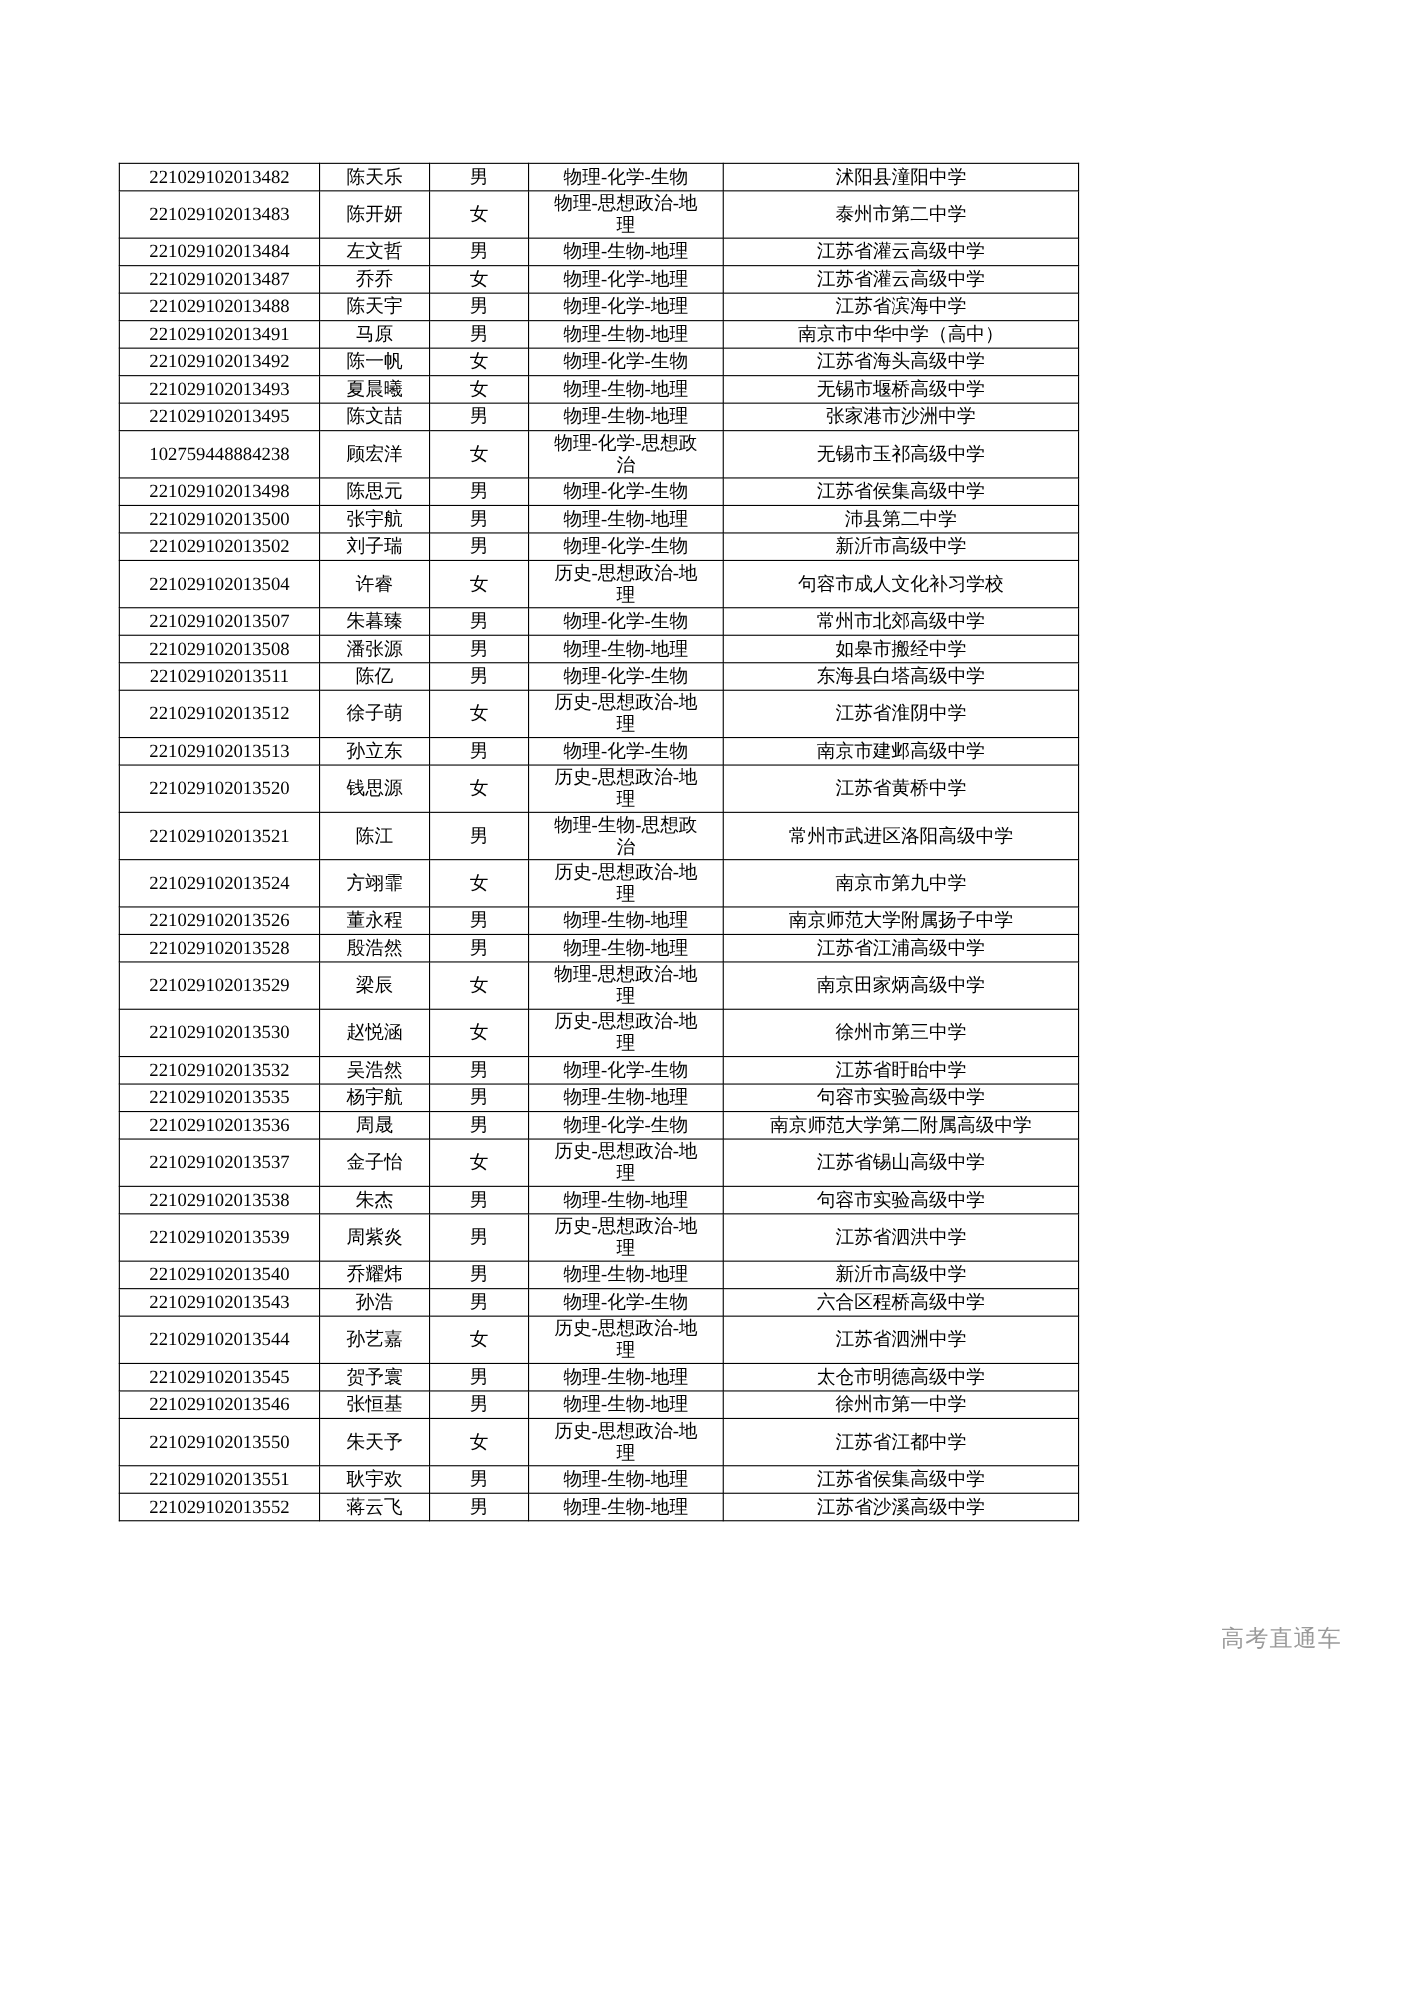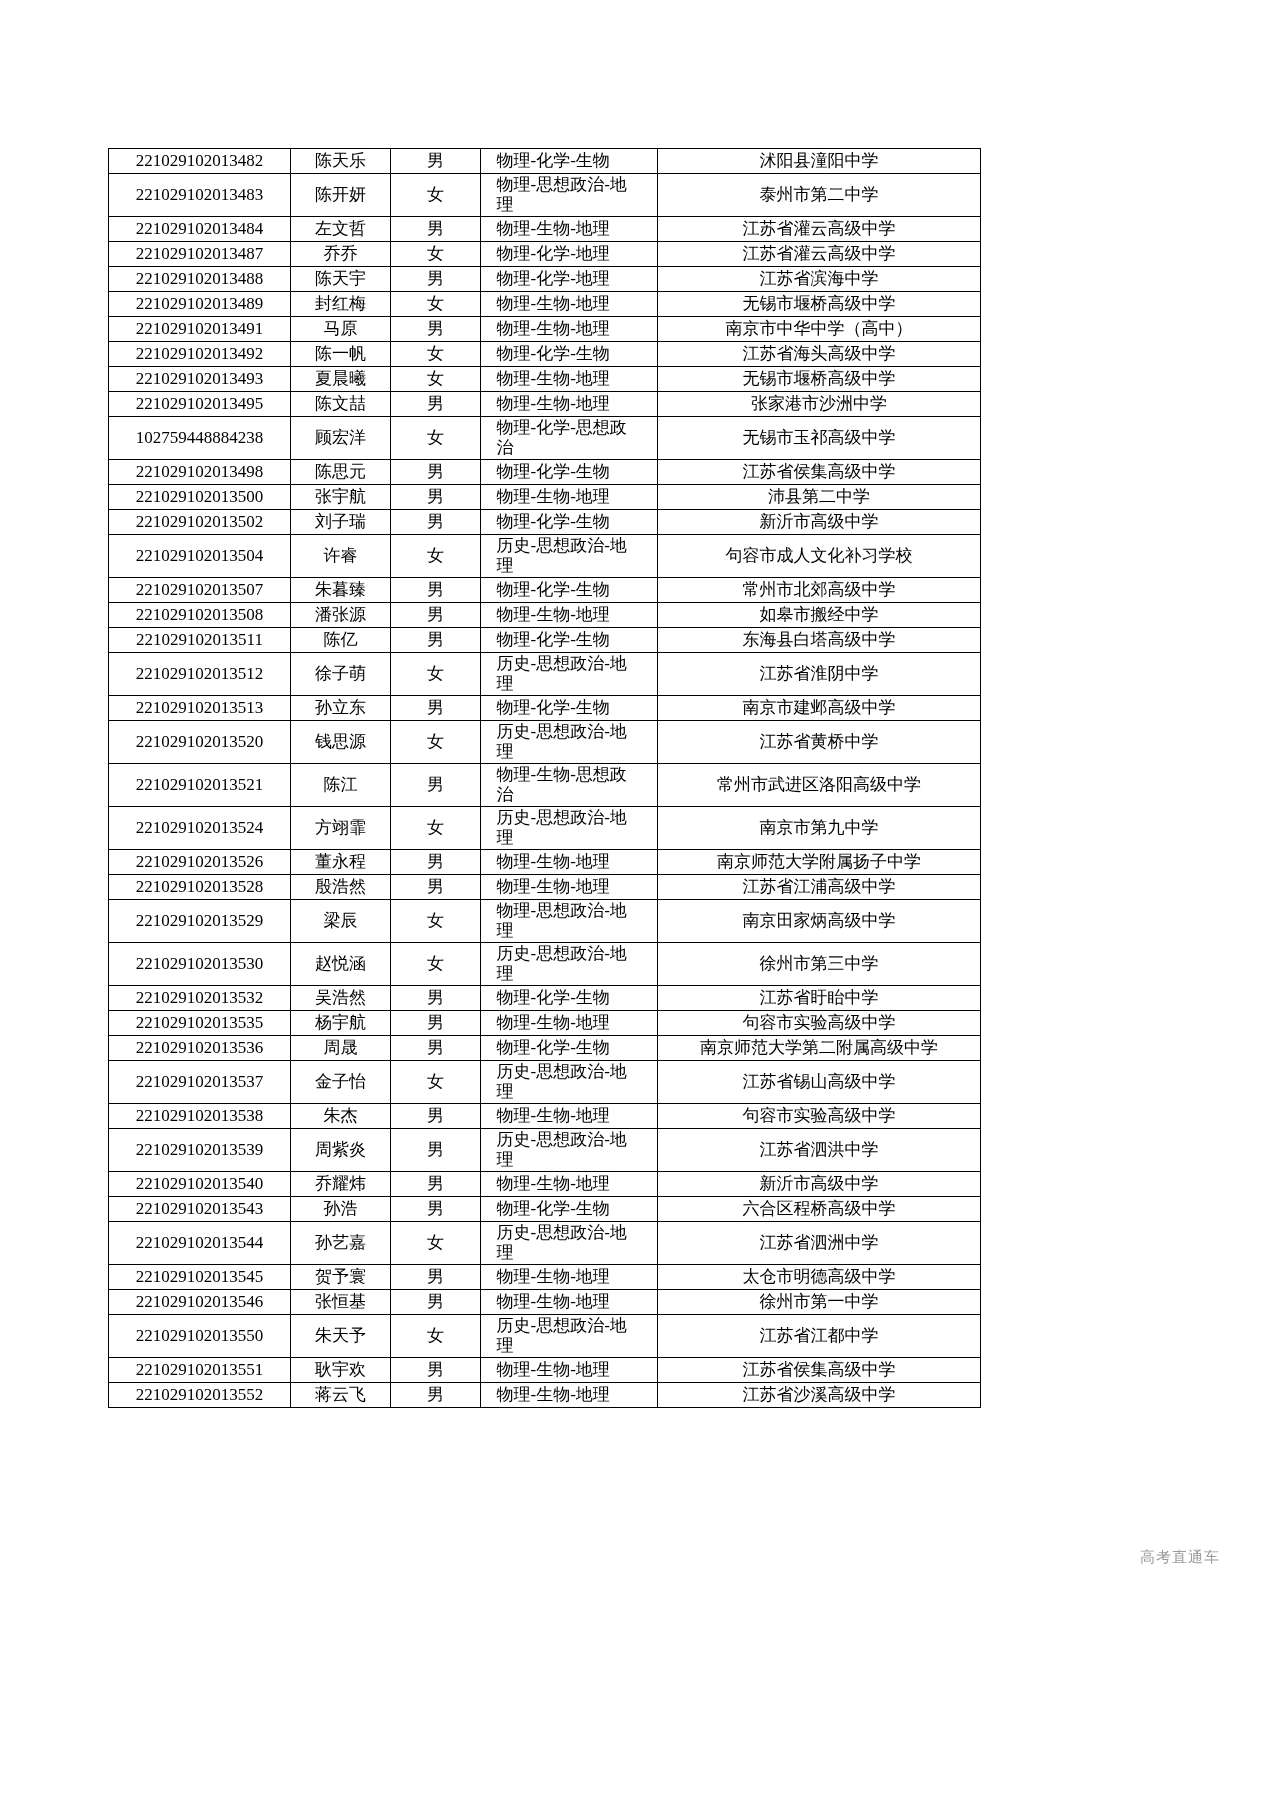--- a/index.html
+++ b/index.html
@@ -32,27 +32,27 @@
     vertical-align: middle;
     font-size: 17px;
     line-height: 20px;
     padding: 1px 2px;
     height: 22px;
     overflow: hidden;
   }
   td .wrapbox {
     max-width: 145px;
     margin: 0 auto;
-    text-align: left;
+    text-align: center;
   }
   .watermark {
     position: absolute;
     right: 60px;
-    top: 1548px;
-    font-size: 15px;
+    top: 1475px;
+    font-size: 21px;
     color: #9a9a9a;
     font-family: "Liberation Sans", "DejaVu Sans", sans-serif;
     letter-spacing: 1px;
   }
 </style>
 </head>
 <body>
 
 <div class="sheet">
   <table class="roster">
@@ -103,29 +103,20 @@
         <tr>
           <td>221029102013488</td>
           <td>陈天宇</td>
           <td>男</td>
           <td>
             <div class="wrapbox">物理-化学-地理</div>
           </td>
           <td>江苏省滨海中学</td>
         </tr>
         <tr>
-          <td>221029102013489</td>
-          <td>封红梅</td>
-          <td>女</td>
-          <td>
-            <div class="wrapbox">物理-生物-地理</div>
-          </td>
-          <td>无锡市堰桥高级中学</td>
-        </tr>
-        <tr>
           <td>221029102013491</td>
           <td>马原</td>
           <td>男</td>
           <td>
             <div class="wrapbox">物理-生物-地理</div>
           </td>
           <td>南京市中华中学（高中）</td>
         </tr>
         <tr>
           <td>221029102013492</td>

